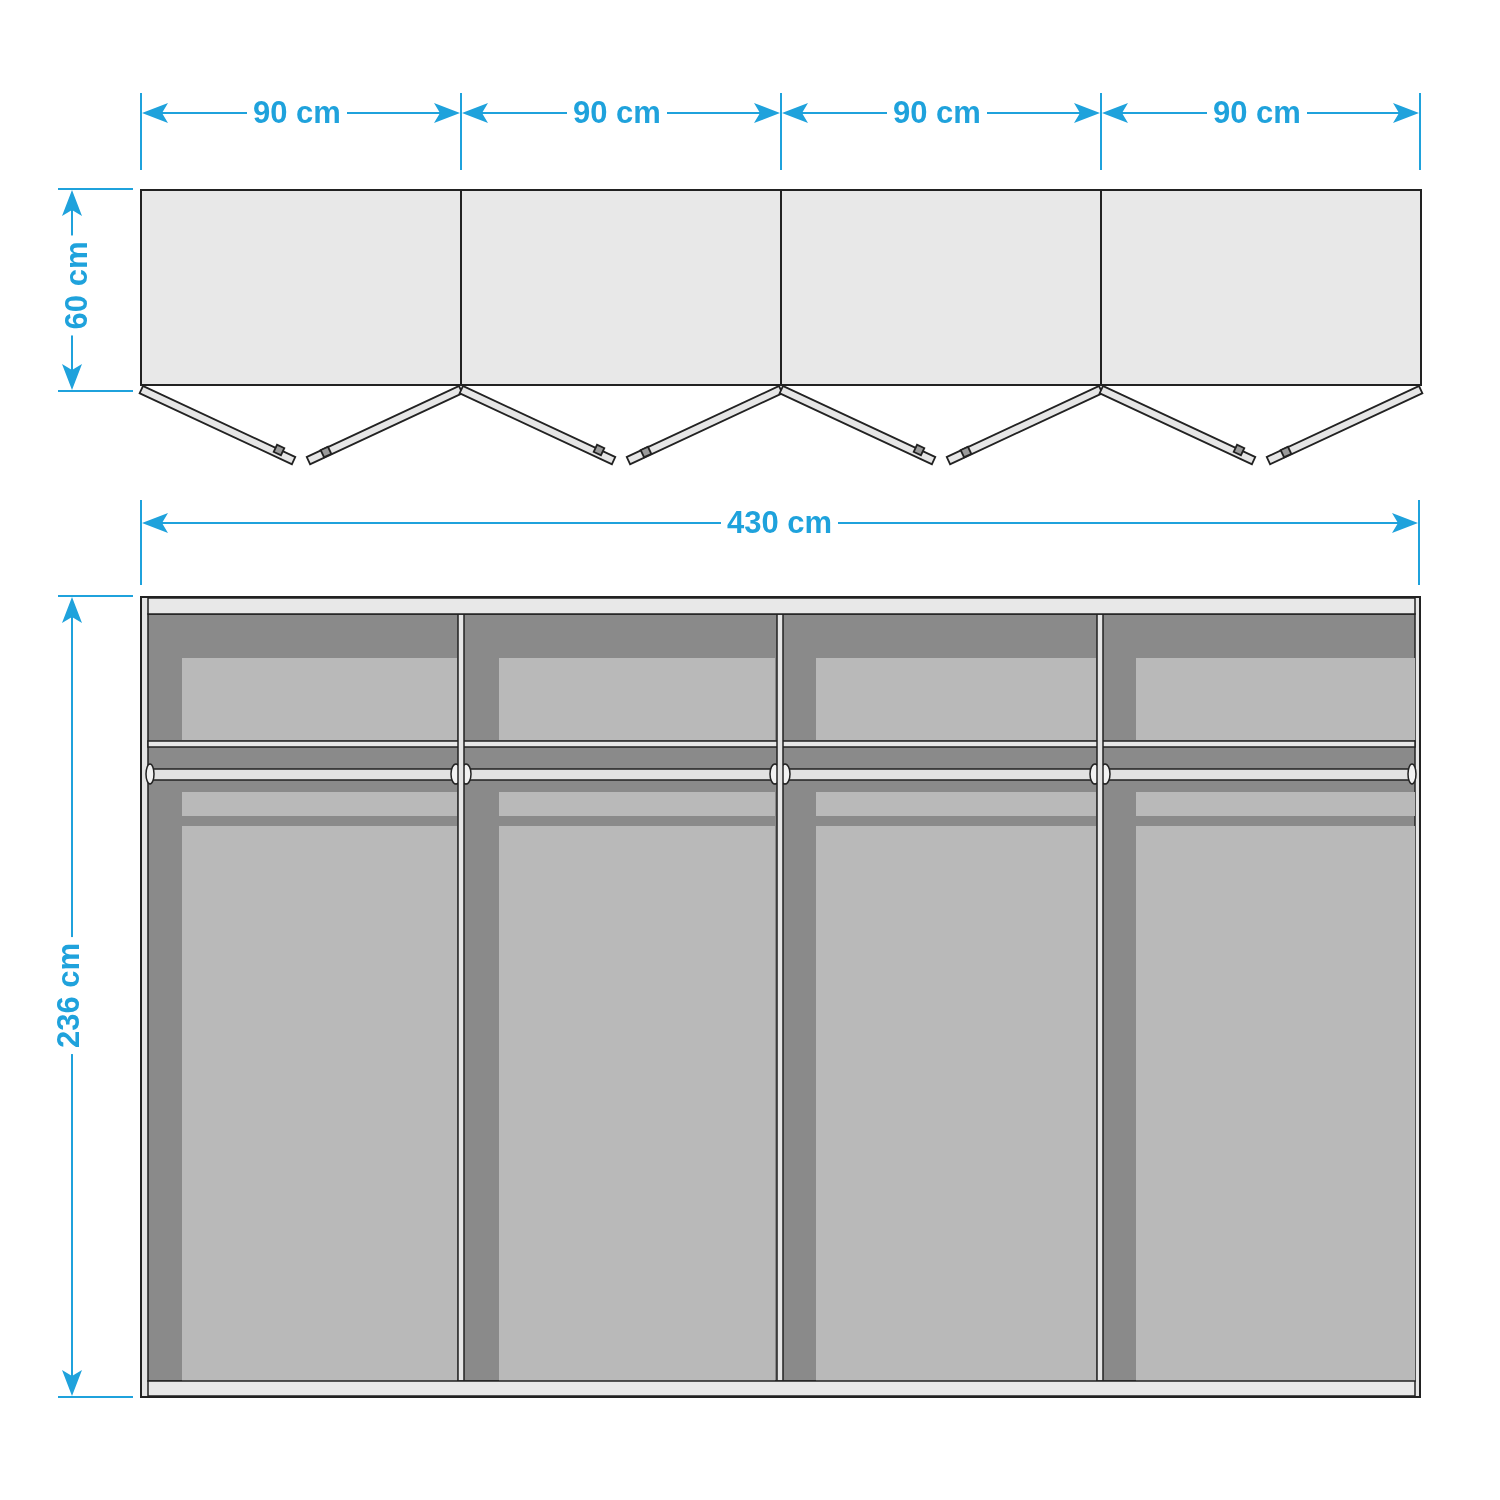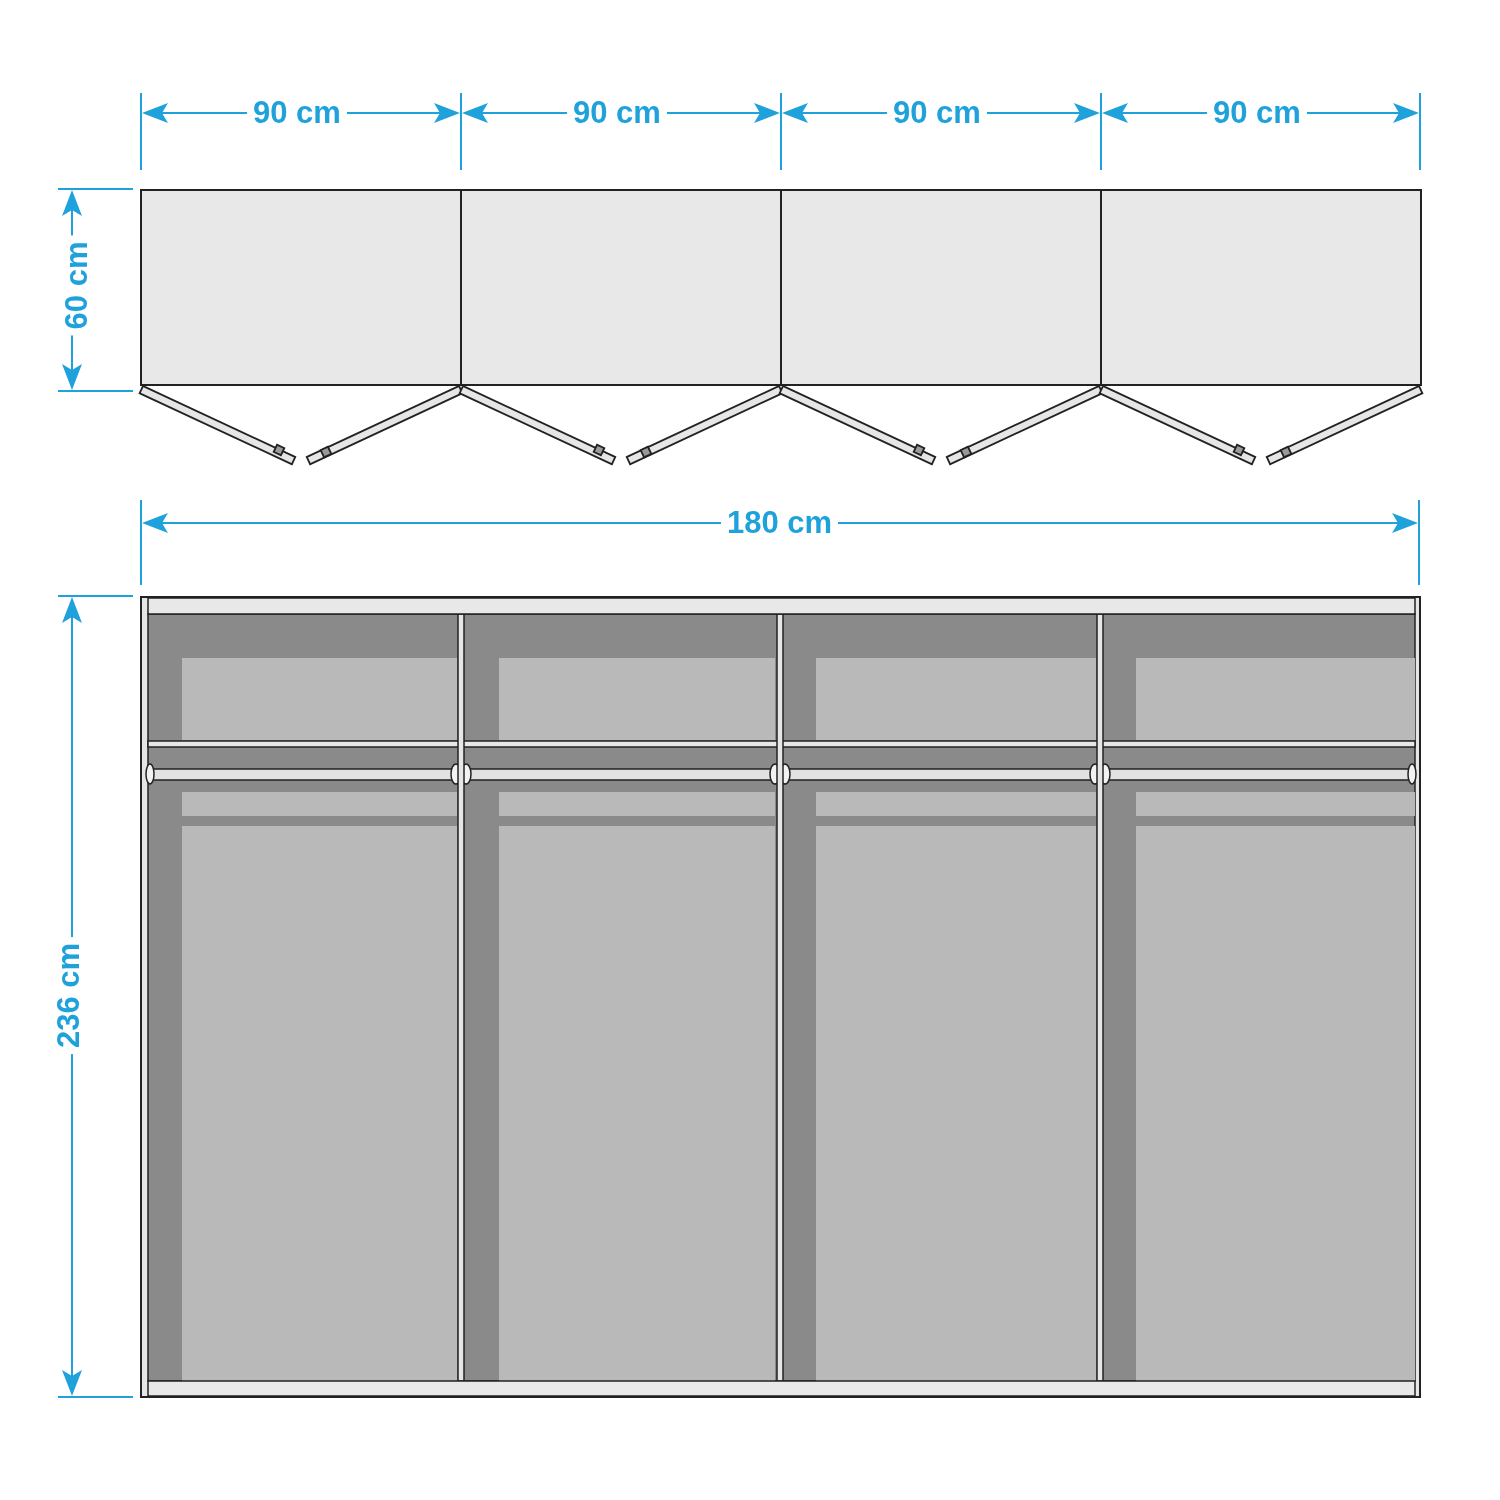--- a/index.html
+++ b/index.html
@@ -159,15 +159,15 @@
   </g>
 </svg>
 
 <div class="dim-text" style="left:247px;top:97px;">90 cm</div>
 <div class="dim-text" style="left:567px;top:97px;">90 cm</div>
 <div class="dim-text" style="left:887px;top:97px;">90 cm</div>
 <div class="dim-text" style="left:1207px;top:97px;">90 cm</div>
 
 <div class="dim-text vtext" style="left:27px;top:270px;">60 cm</div>
 
-<div class="dim-text" style="left:721px;top:507px;">180 cm</div>
+<div class="dim-text" style="left:721px;top:507px;">430 cm</div>
 
 <div class="dim-text vtext" style="left:10px;top:980px;">236 cm</div>
 
 </body></html>

